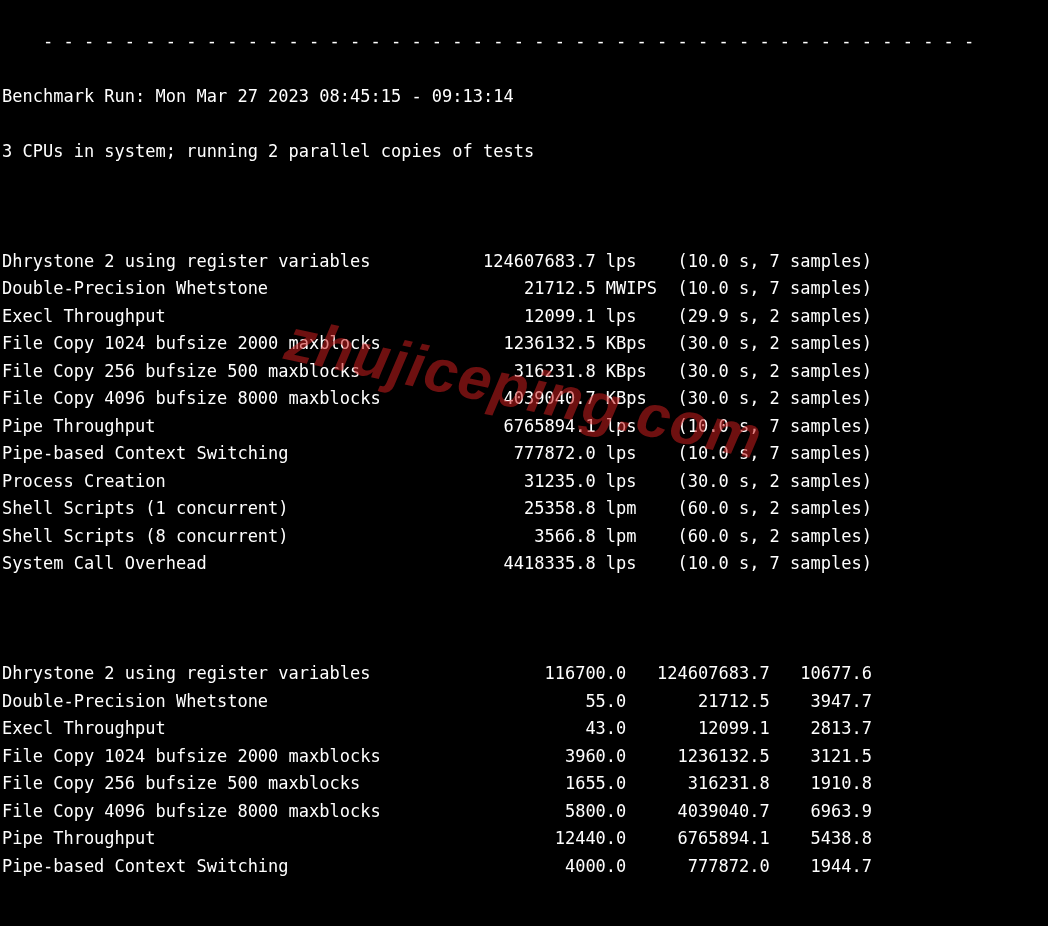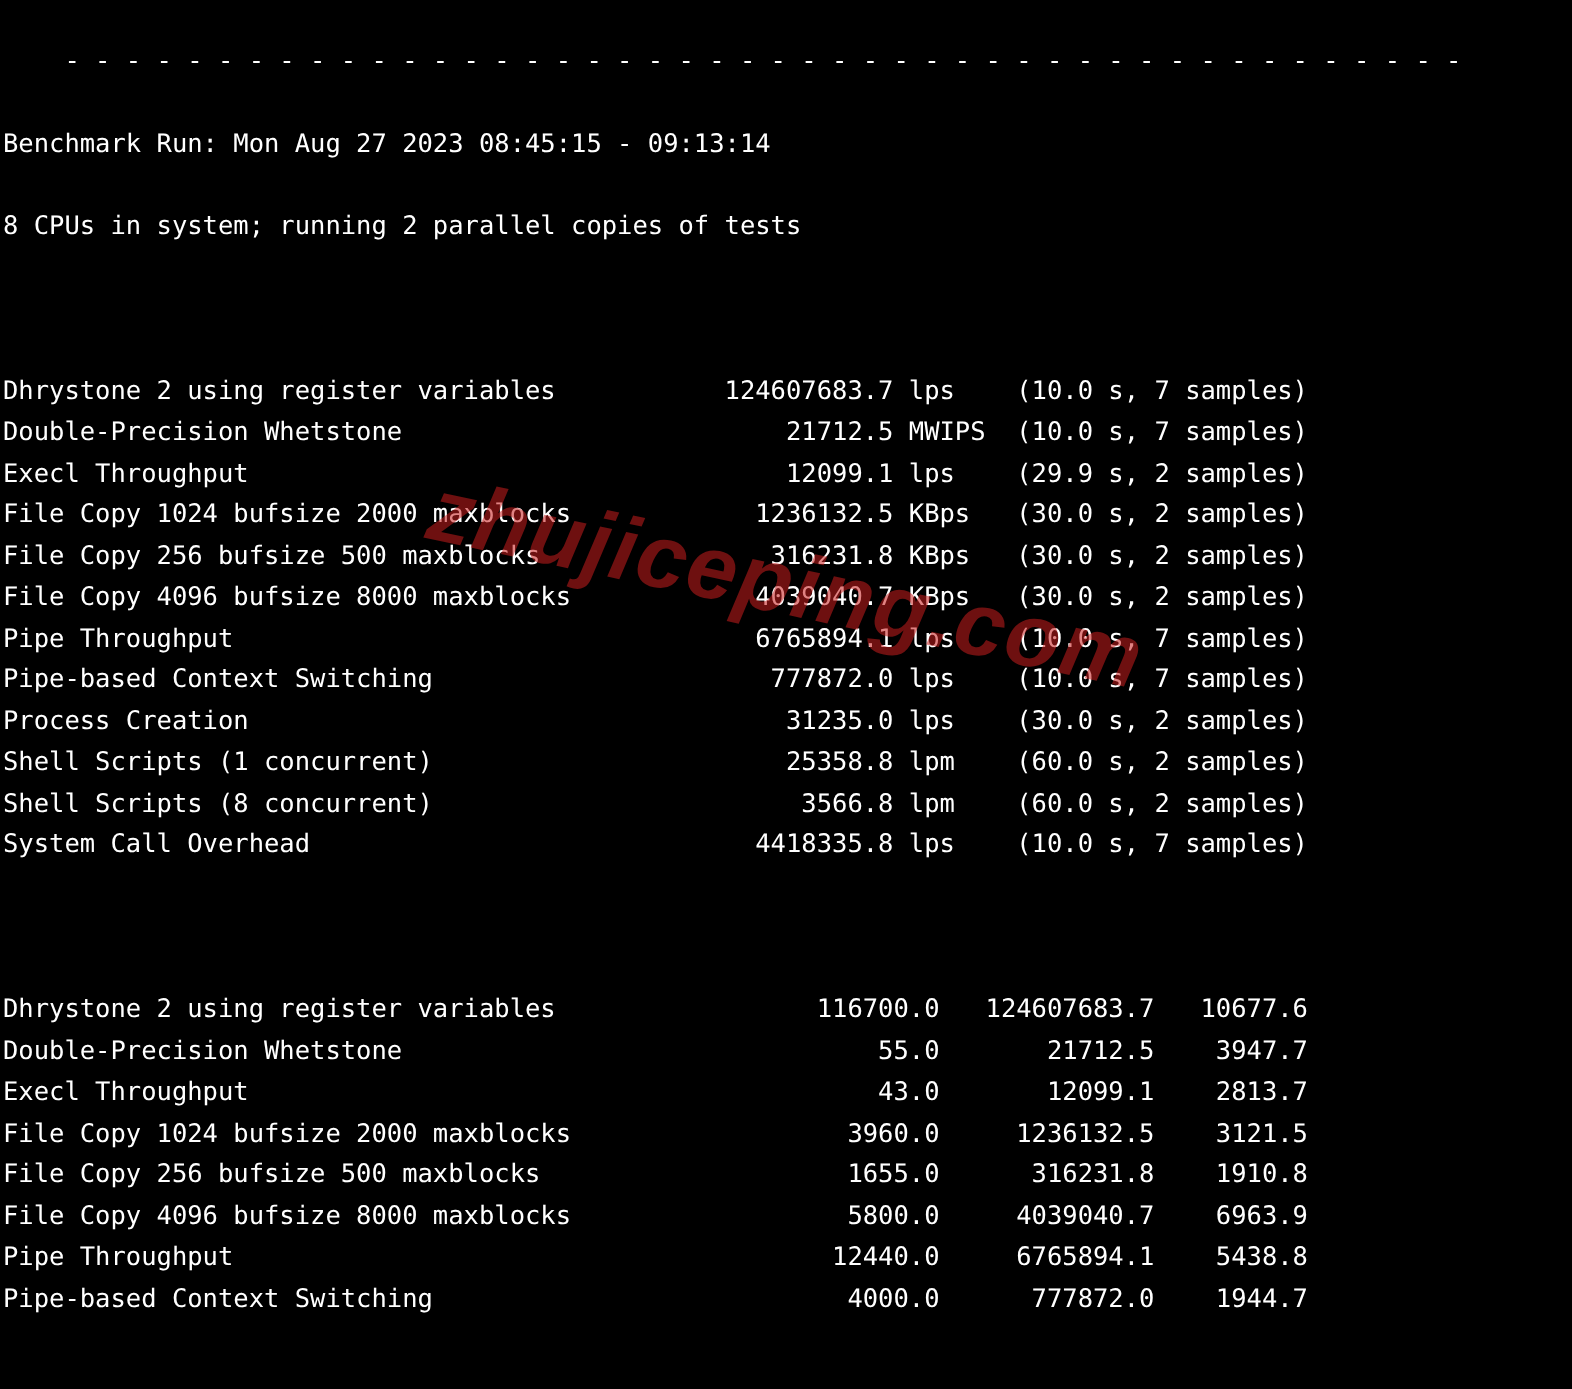--- a/index.html
+++ b/index.html
@@ -33,22 +33,22 @@
     letter-spacing:1px;
     pointer-events:none;
     user-select:none;
   }
 </style>
 </head>
 <body>
 
 <div class="term">
 <span class="line">    - - - - - - - - - - - - - - - - - - - - - - - - - - - - - - - - - - - - - - - - - - - - - -</span>
-<span class="line">Benchmark Run: Mon Aug 27 2023 08:45:15 - 09:13:14</span>
-<span class="line">8 CPUs in system; running 2 parallel copies of tests</span>
+<span class="line">Benchmark Run: Mon Mar 27 2023 08:45:15 - 09:13:14</span>
+<span class="line">3 CPUs in system; running 2 parallel copies of tests</span>
 <span class="line"> </span>
 <span class="line">Dhrystone 2 using register variables           124607683.7 lps    (10.0 s, 7 samples)</span><span class="line">Double-Precision Whetstone                         21712.5 MWIPS  (10.0 s, 7 samples)</span><span class="line">Execl Throughput                                   12099.1 lps    (29.9 s, 2 samples)</span><span class="line">File Copy 1024 bufsize 2000 maxblocks            1236132.5 KBps   (30.0 s, 2 samples)</span><span class="line">File Copy 256 bufsize 500 maxblocks               316231.8 KBps   (30.0 s, 2 samples)</span><span class="line">File Copy 4096 bufsize 8000 maxblocks            4039040.7 KBps   (30.0 s, 2 samples)</span><span class="line">Pipe Throughput                                  6765894.1 lps    (10.0 s, 7 samples)</span><span class="line">Pipe-based Context Switching                      777872.0 lps    (10.0 s, 7 samples)</span><span class="line">Process Creation                                   31235.0 lps    (30.0 s, 2 samples)</span><span class="line">Shell Scripts (1 concurrent)                       25358.8 lpm    (60.0 s, 2 samples)</span><span class="line">Shell Scripts (8 concurrent)                        3566.8 lpm    (60.0 s, 2 samples)</span><span class="line">System Call Overhead                             4418335.8 lps    (10.0 s, 7 samples)</span>
 <span class="line"> </span>
 <span class="line">Dhrystone 2 using register variables                 116700.0   124607683.7   10677.6</span><span class="line">Double-Precision Whetstone                               55.0       21712.5    3947.7</span><span class="line">Execl Throughput                                         43.0       12099.1    2813.7</span><span class="line">File Copy 1024 bufsize 2000 maxblocks                  3960.0     1236132.5    3121.5</span><span class="line">File Copy 256 bufsize 500 maxblocks                    1655.0      316231.8    1910.8</span><span class="line">File Copy 4096 bufsize 8000 maxblocks                  5800.0     4039040.7    6963.9</span><span class="line">Pipe Throughput                                       12440.0     6765894.1    5438.8</span><span class="line">Pipe-based Context Switching                           4000.0      777872.0    1944.7</span>
 
 
 </div>
 
 <div class="watermark">zhujiceping.com</div>
 

